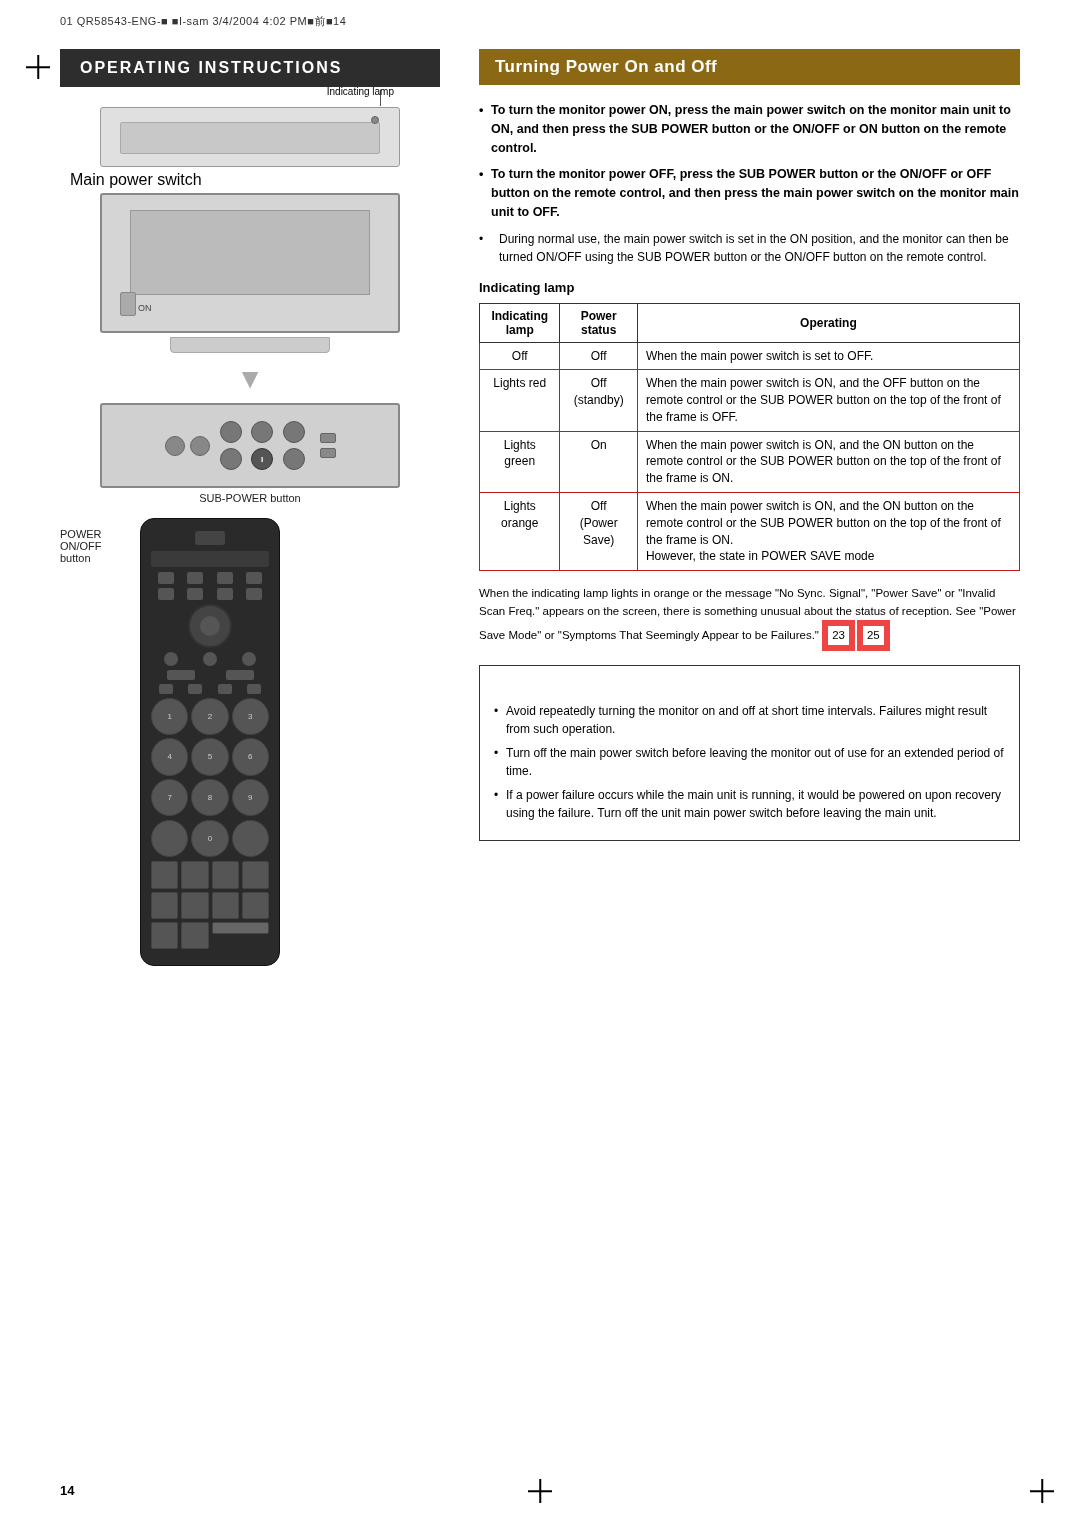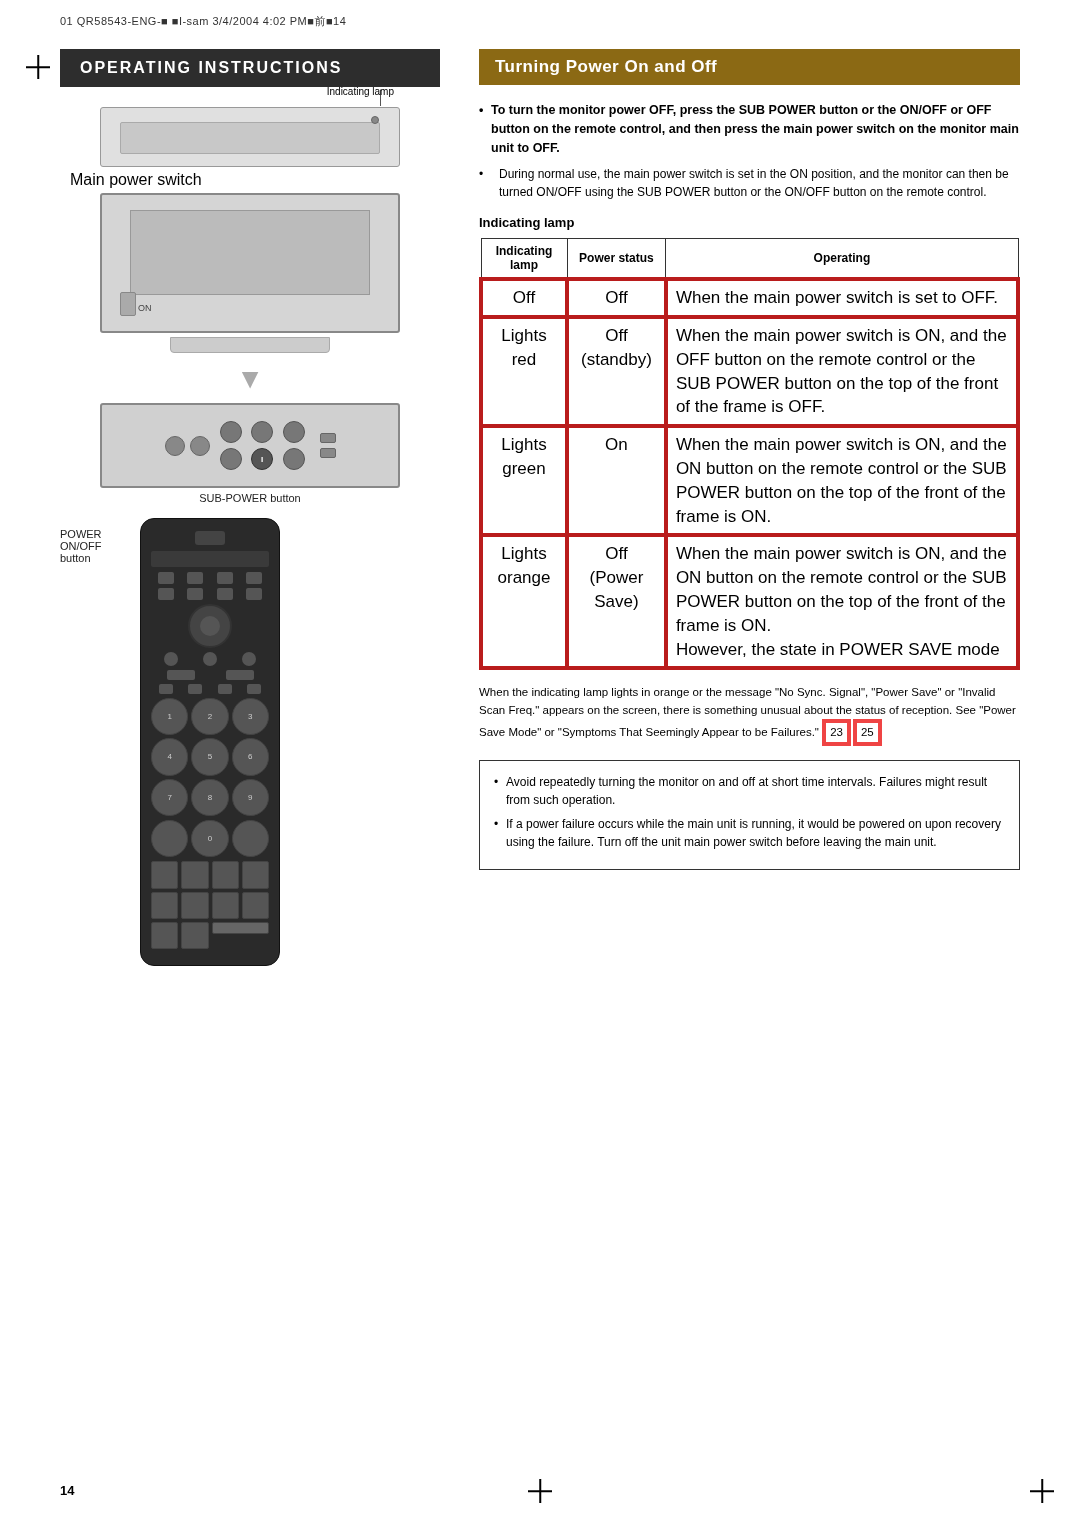--- a/index.html
+++ b/index.html
@@ -146,63 +146,64 @@
     }
     .lamp-table th {
       background: #fff;
       border: 1px solid #333;
       padding: 5px 8px;
       text-align: center;
       font-weight: bold;
       font-size: 12px;
     }
     .lamp-table td {
-      border: 4px solid #b91c1c;
+      border: 1px solid #b91c1c;
       padding: 5px 8px;
       text-align: center;
       vertical-align: top;
-      font-size: 17px;
+      font-size: 12px;
       line-height: 1.4;
     }
     .lamp-table td.text-left {
       text-align: left;
     }
 
     .note-text {
       font-size: 11.5px;
       line-height: 1.5;
       margin-bottom: 14px;
       color: #000;
     }
 
     .note-text .page-refs {
       display: inline-flex;
       gap: 2px;
     }
     .page-ref-box {
-      border: 4px solid #ef4444;
+      border: 6px solid #ef4444;
       padding: 1px 4px;
       font-size: 11.5px;
       display: inline-block;
     }
 
     
     .attention-box {
       border: 1.5px solid #333;
       padding: 12px 14px;
       margin-top: 10px;
     }
     .attention-title {
       font-size: 13px;
       font-weight: bold;
       letter-spacing: 1px;
       margin-bottom: 8px;
     }
     .attention-list {
       list-style: none;
+      margin-top: 24px;
     }
     .attention-list li {
       font-size: 12px;
       line-height: 1.5;
       margin-bottom: 6px;
       padding-left: 12px;
       position: relative;
     }
     .attention-list li::before {
       content: '•';
@@ -426,20 +427,23 @@
 
   </div>
 
   <div class="right-column">
 
     <div class="section-title-box">
       <span>Turning Power On and Off</span>
     </div>
 
     <ul class="bullet-list">
+      <li class="bold-item">
+        <strong>To turn the monitor power ON, press the main power switch on the monitor main unit to ON, and then press the SUB POWER button or the ON/OFF or ON button on the remote control.</strong>
+      </li>
       <li class="bold-item">
         <strong>To turn the monitor power OFF, press the SUB POWER button or the ON/OFF or OFF button on the remote control, and then press the main power switch on the monitor main unit to OFF.</strong>
       </li>
       <li class="sub-item">
         During normal use, the main power switch is set in the ON position, and the monitor can then be turned ON/OFF using the SUB POWER button or the ON/OFF button on the remote control.
       </li>
     </ul>
 
     <div class="indicating-lamp-section">
       <div class="indicating-lamp-title">
@@ -483,20 +487,21 @@
       When the indicating lamp lights in orange or the message "No Sync. Signal", "Power Save" or "Invalid Scan Freq." appears on the screen, there is something unusual about the status of reception. See "Power Save Mode" or "Symptoms That Seemingly Appear to be Failures."
       <span class="page-refs">
         <span class="page-ref-box">23</span>
         <span class="page-ref-box">25</span>
       </span>
     </p>
 
     <div class="attention-box">
       <ul class="attention-list">
         <li>Avoid repeatedly turning the monitor on and off at short time intervals. Failures might result from such operation.</li>
+        <li>Turn off the main power switch before leaving the monitor out of use for an extended period of time.</li>
         <li>If a power failure occurs while the main unit is running, it would be powered on upon recovery using the failure. Turn off the unit main power switch before leaving the main unit.</li>
       </ul>
     </div>
 
   </div>
 
 </div>
 
 <div class="page-number">
   <span>14</span>

